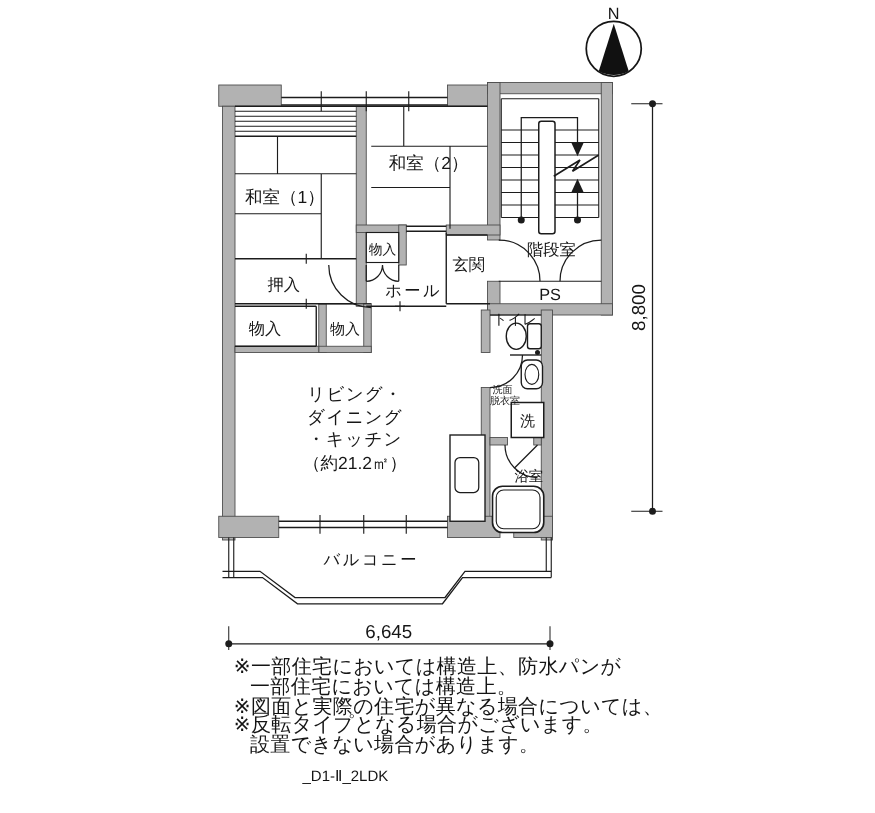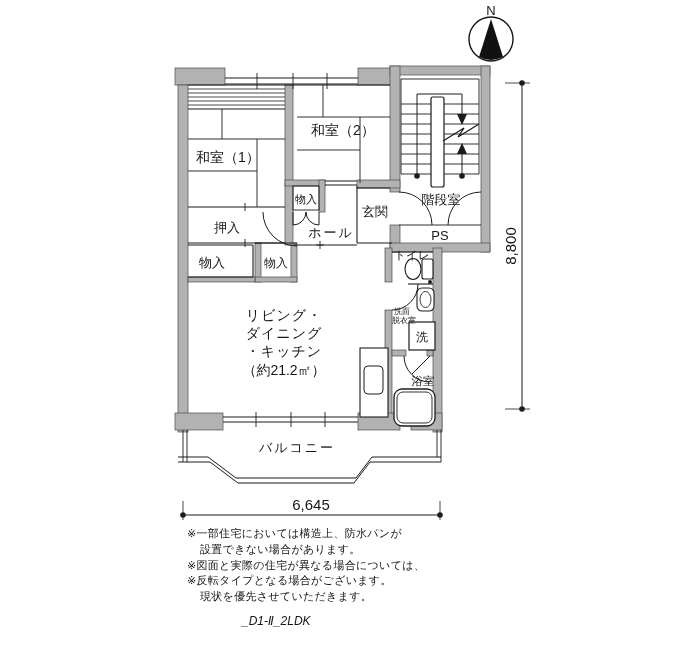--- a/index.html
+++ b/index.html
@@ -4,25 +4,25 @@
 <title>Floor Plan</title>
 <style>
   html,body{margin:0;padding:0;background:#fff;}
   .canvas{position:relative;width:700px;height:650px;background:#ffffff;overflow:hidden;
           font-family:"Liberation Sans","DejaVu Sans",sans-serif;color:#141414;}
   svg{position:absolute;left:0;top:0;}
   svg text{fill:#161616;font-family:"Liberation Sans","DejaVu Sans",sans-serif;}
   .t-mid{text-anchor:middle;}
   .sp1{letter-spacing:1px;}
   .sp2{letter-spacing:2px;}
-  .notes{position:absolute;left:187px;top:526px;font-size:11px;line-height:15.8px;
+  .notes{position:absolute;left:187px;top:526px;font-size:16px;line-height:15.8px;
          letter-spacing:0.3px;white-space:nowrap;}
   .notes .indent{padding-left:13px;}
   .footer{position:absolute;left:222px;top:614px;font-size:12px;line-height:15px;white-space:nowrap;}
-  .footer .indent{padding-left:20px;font-style:italic;}
+  .footer .indent{padding-left:20px;}
 </style>
 </head>
 <body>
 
 <div class="canvas">
 
 <svg width="700" height="650" viewBox="0 0 700 650">
 
   <g>
     <circle cx="491" cy="39" r="22" fill="#fff" stroke="#161616" stroke-width="1.4"></circle>
@@ -176,23 +176,23 @@
     <text x="284" y="375" class="t-mid" font-size="14">（約21.2㎡）</text>
     <text x="297" y="452" class="t-mid sp2" font-size="13">バルコニー</text>
   </g>
 
   <text x="311" y="510" class="t-mid" font-size="15">6,645</text>
   <text x="516" y="246" class="t-mid" font-size="15" transform="rotate(-90 516 246)">8,800</text>
 </svg>
 
   <div class="notes">
     <div>※一部住宅においては構造上、防水パンが</div>
-    <div class="indent">設置できない場合があります。</div>
+    <div class="indent">一部住宅においては構造上。</div>
     <div>※図面と実際の住宅が異なる場合については、</div>
     <div>※反転タイプとなる場合がございます。</div>
-    <div class="indent">現状を優先させていただきます。</div>
+    <div class="indent">設置できない場合があります。</div>
   </div>
 
   <div class="footer">
     <div class="indent">_D1-Ⅱ_2LDK</div>
   </div>
 
 </div>
 
 </body></html>

